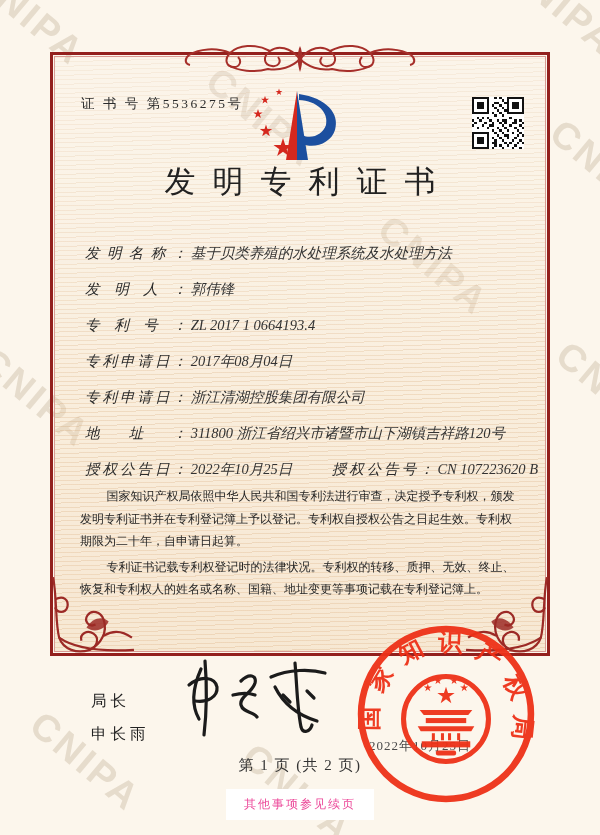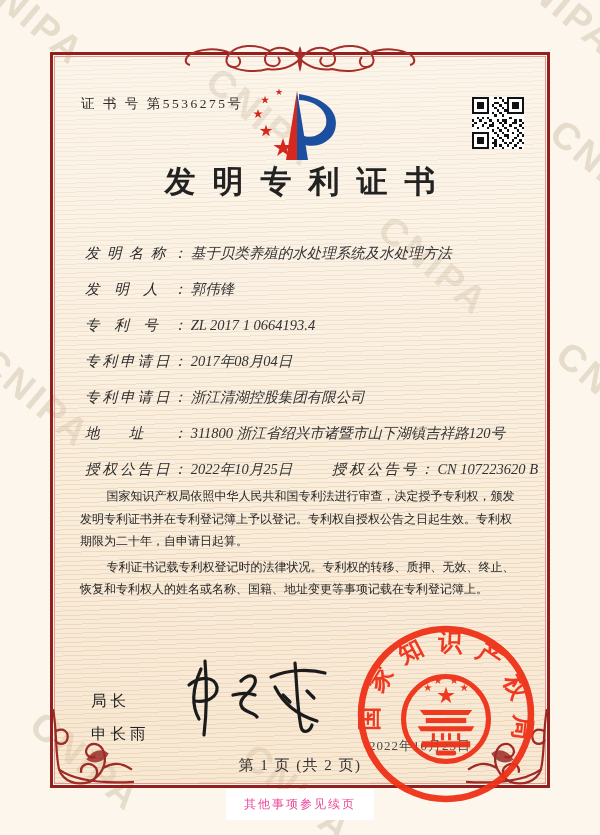--- a/index.html
+++ b/index.html
@@ -14,36 +14,36 @@
   .wm2{top:96px;left:196px;color:rgba(182,164,138,0.26);}
   .wm3{top:-16px;left:496px;}
   .wm4{top:148px;left:540px;}
   .wm5{top:244px;left:368px;color:rgba(182,164,138,0.28);}
   .wm6{top:376px;left:-30px;}
   .wm7{top:370px;left:546px;}
   .wm8{top:740px;left:20px;}
   .wm9{top:772px;left:232px;}
 
   
-  .frame{position:absolute;z-index:2;left:50px;top:52px;width:500px;height:736px;
+  .frame{position:absolute;z-index:2;left:50px;top:52px;width:500px;height:604px;
          box-sizing:border-box;border:3px solid #93201d;}
   .frame::before{content:"";position:absolute;inset:1px;border:1px solid #d89a92;pointer-events:none;}
   .guilloche{position:absolute;inset:2px;pointer-events:none;
      background:
        repeating-linear-gradient(178.5deg, rgba(203,142,82,0.20) 0px, rgba(203,142,82,0.20) 1px, rgba(0,0,0,0) 1px, rgba(0,0,0,0) 4.5px),
        linear-gradient(180deg, rgba(246,228,203,0.12) 0%, rgba(243,219,186,0.30) 55%, rgba(240,212,176,0.42) 100%);
      -webkit-mask-image:linear-gradient(180deg, rgba(0,0,0,0.45) 0%, #000 55%);
              mask-image:linear-gradient(180deg, rgba(0,0,0,0.45) 0%, #000 55%);}
 
   .cert-no{position:absolute;left:28px;top:40px;font-size:13.5px;letter-spacing:2.5px;color:#2b2b2b;}
 
   .logo{position:absolute;left:50%;top:32px;transform:translateX(-50%);}
   .qr{position:absolute;left:419px;top:42px;width:52px;height:52px;}
 
-  .title{position:absolute;top:106px;width:100%;text-align:center;font-size:31px;font-weight:700;
+  .title{position:absolute;top:106px;width:100%;text-align:center;font-size:31px;font-weight:400;
          letter-spacing:17px;text-indent:17px;color:#222;}
 
   .fields{position:absolute;left:32px;right:24px;top:188px;font-size:14.5px;color:#2e2e2e;font-style:italic;}
   .frow{margin-bottom:15px;line-height:21px;white-space:nowrap;}
   .flabel{display:inline-block;width:102px;text-align:justify;text-align-last:justify;vertical-align:top;color:#2b2b2b;}
   .fvalue{color:#333;}
   .grant .pair2{margin-left:36px;}
 
   .paras{position:absolute;left:27px;right:24px;top:430px;font-size:12px;line-height:1.88;color:#262626;}
   .paras p{margin:0 0 3px 0;text-indent:2.2em;}

